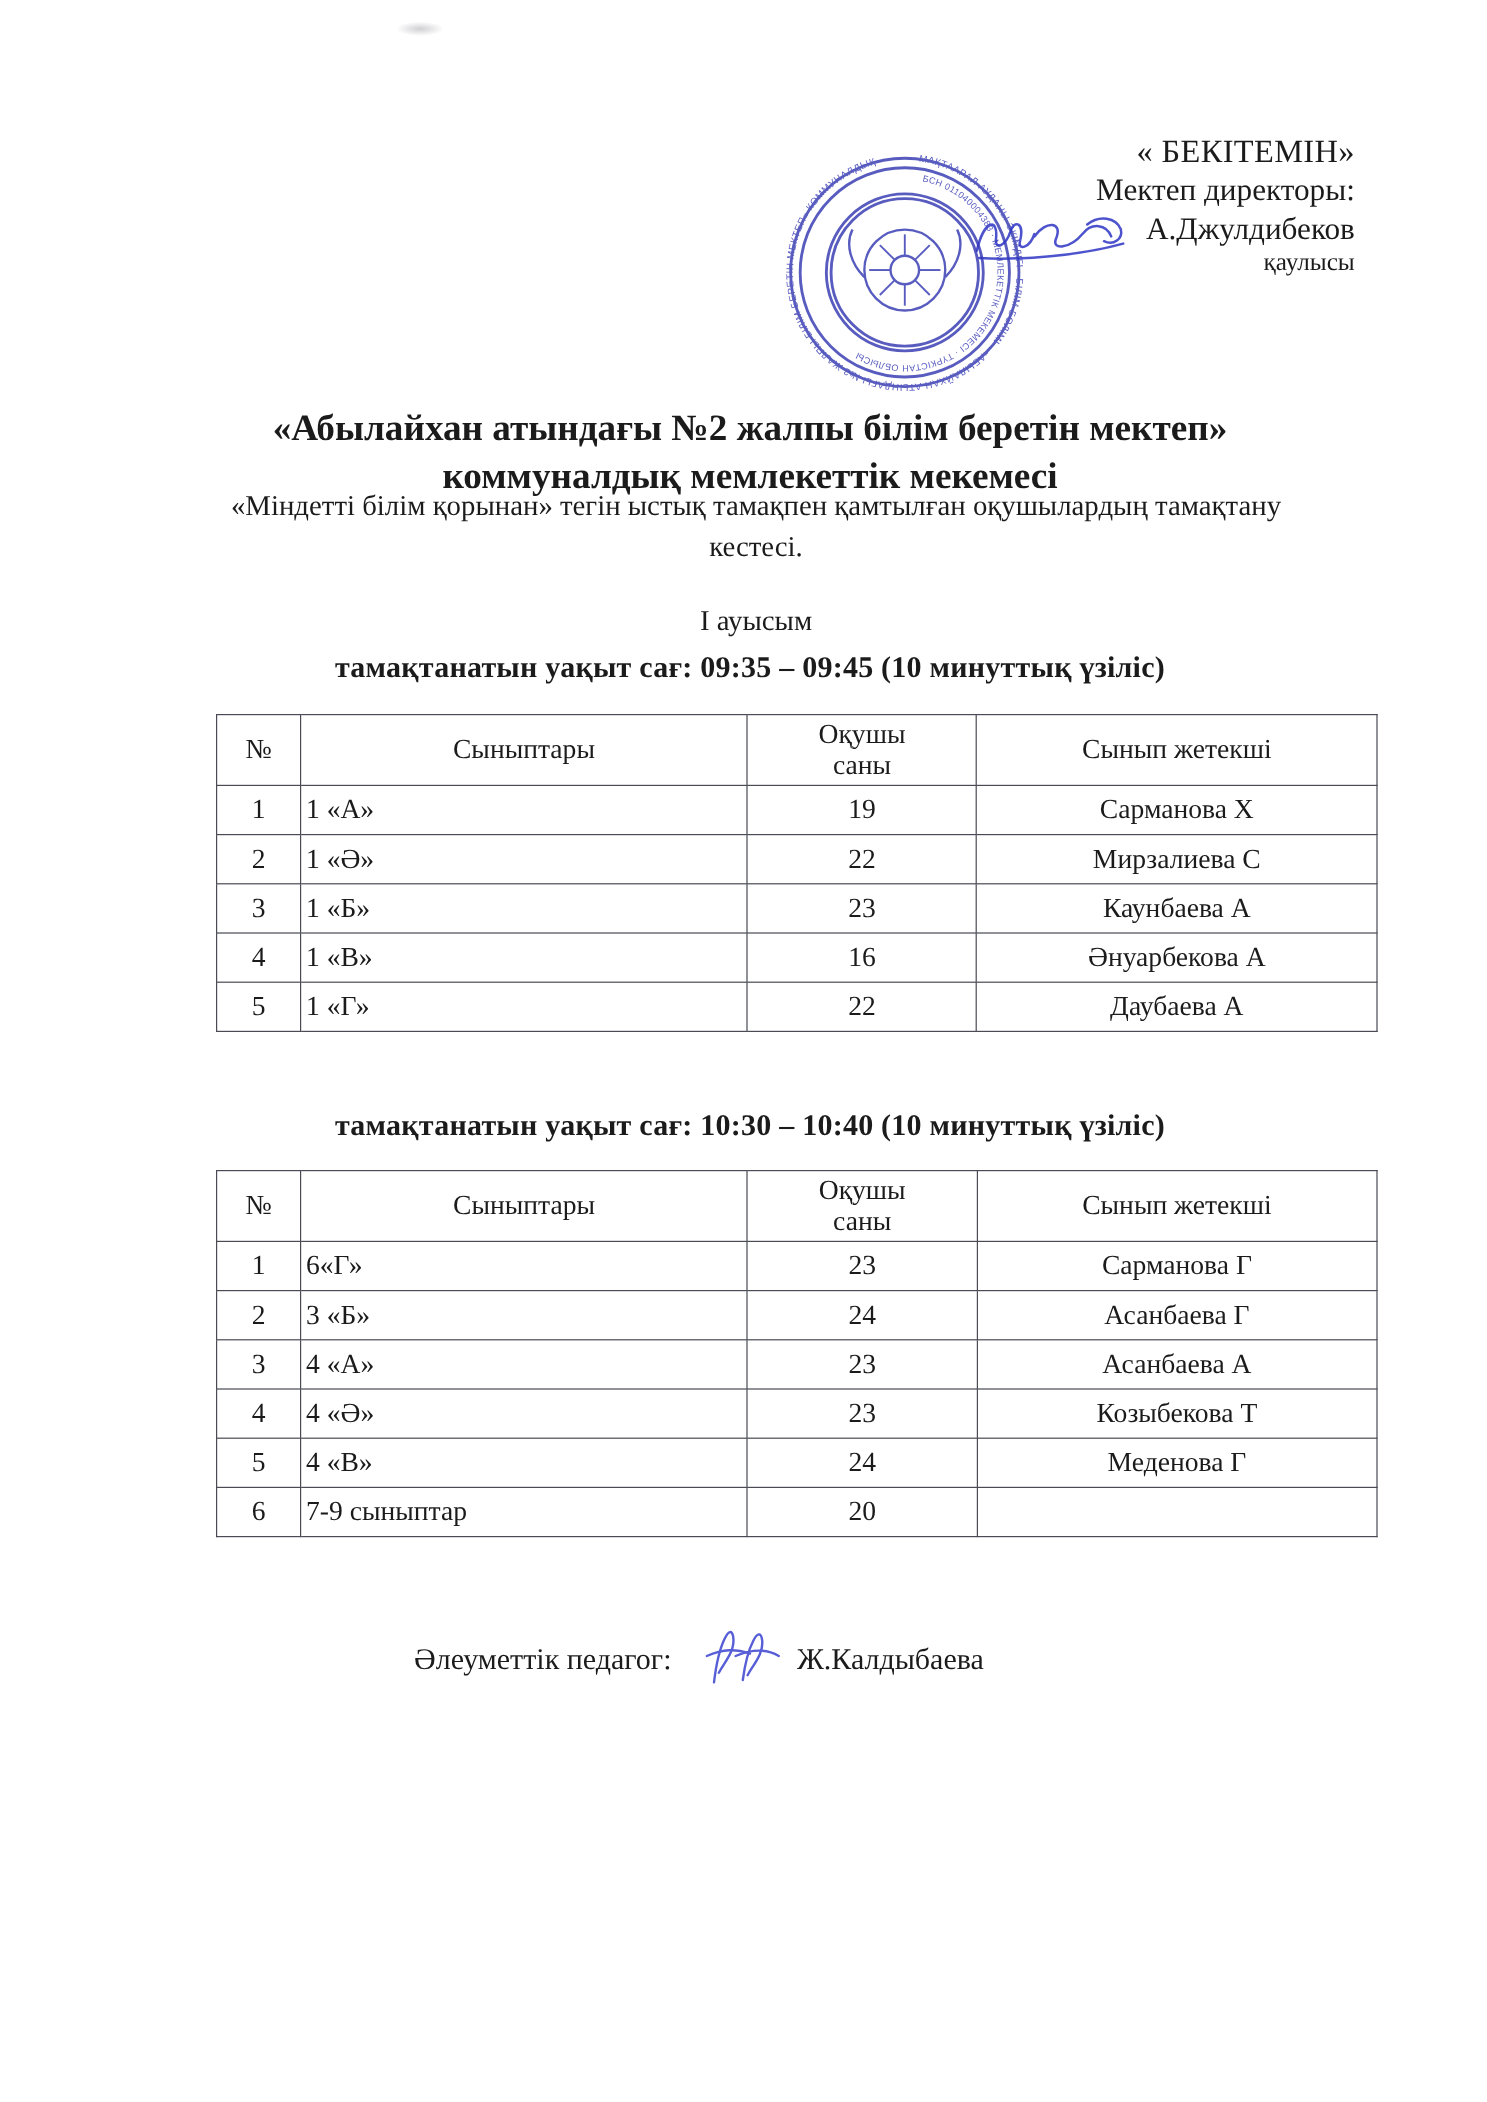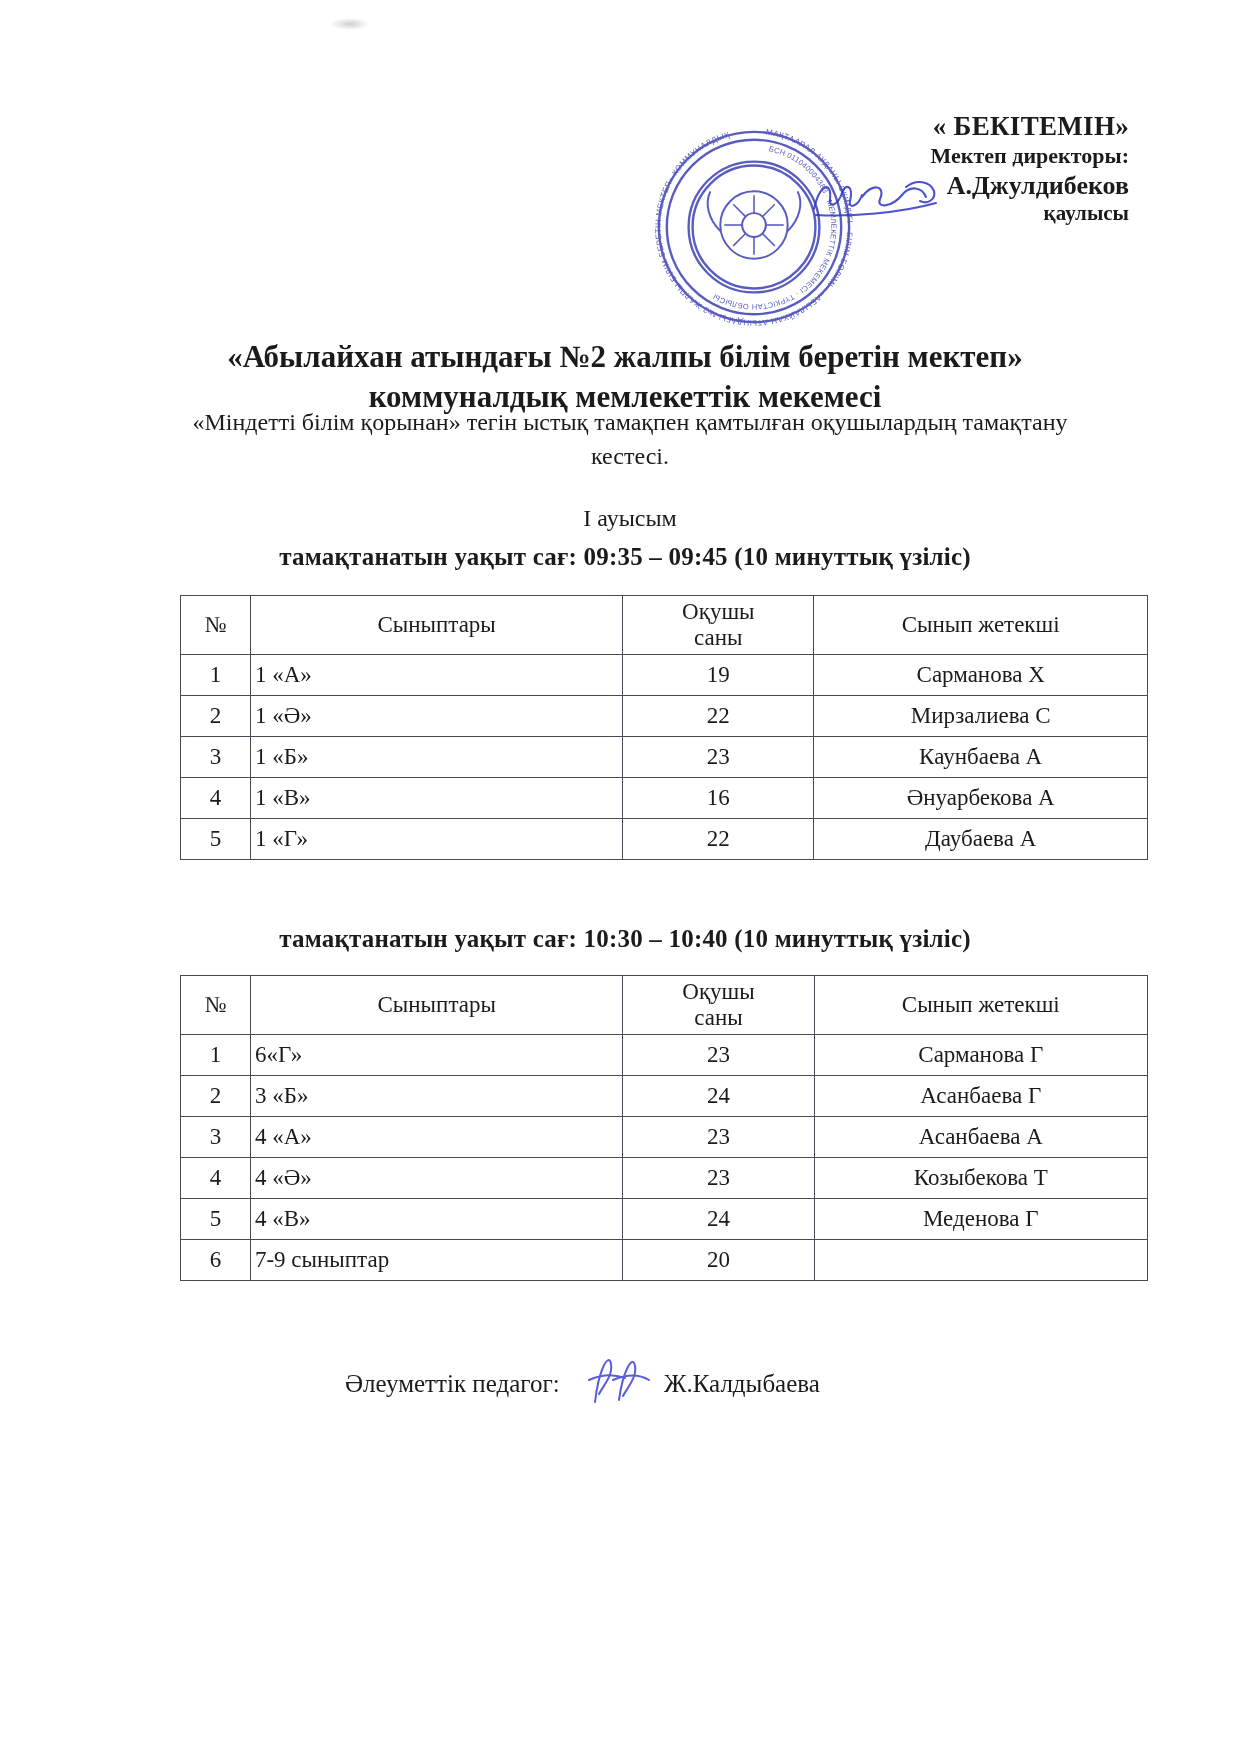--- a/index.html
+++ b/index.html
@@ -23,26 +23,26 @@
     box-sizing: border-box;
   }
 
   
   .approval {
     position: absolute;
     top: 110px;
     right: 110px;
     width: 470px;
     text-align: right;
-    font-weight: bold;
+    font-weight: normal;
     line-height: 1.22;
     z-index: 4;
   }
   .approval .l1 { font-size: 27px; letter-spacing: .3px; }
-  .approval .l2 { font-size: 22px; }
+  .approval .l2 { font-size: 26px; }
   .approval .l3 { font-size: 26px; }
   .approval .l4 { font-size: 21px; margin-top: 2px; }
   .approval .l5 { font-size: 21px; }
 
   
   .stamp {
     position: absolute;
     left: 645px;
     top: 118px;
     width: 218px;

